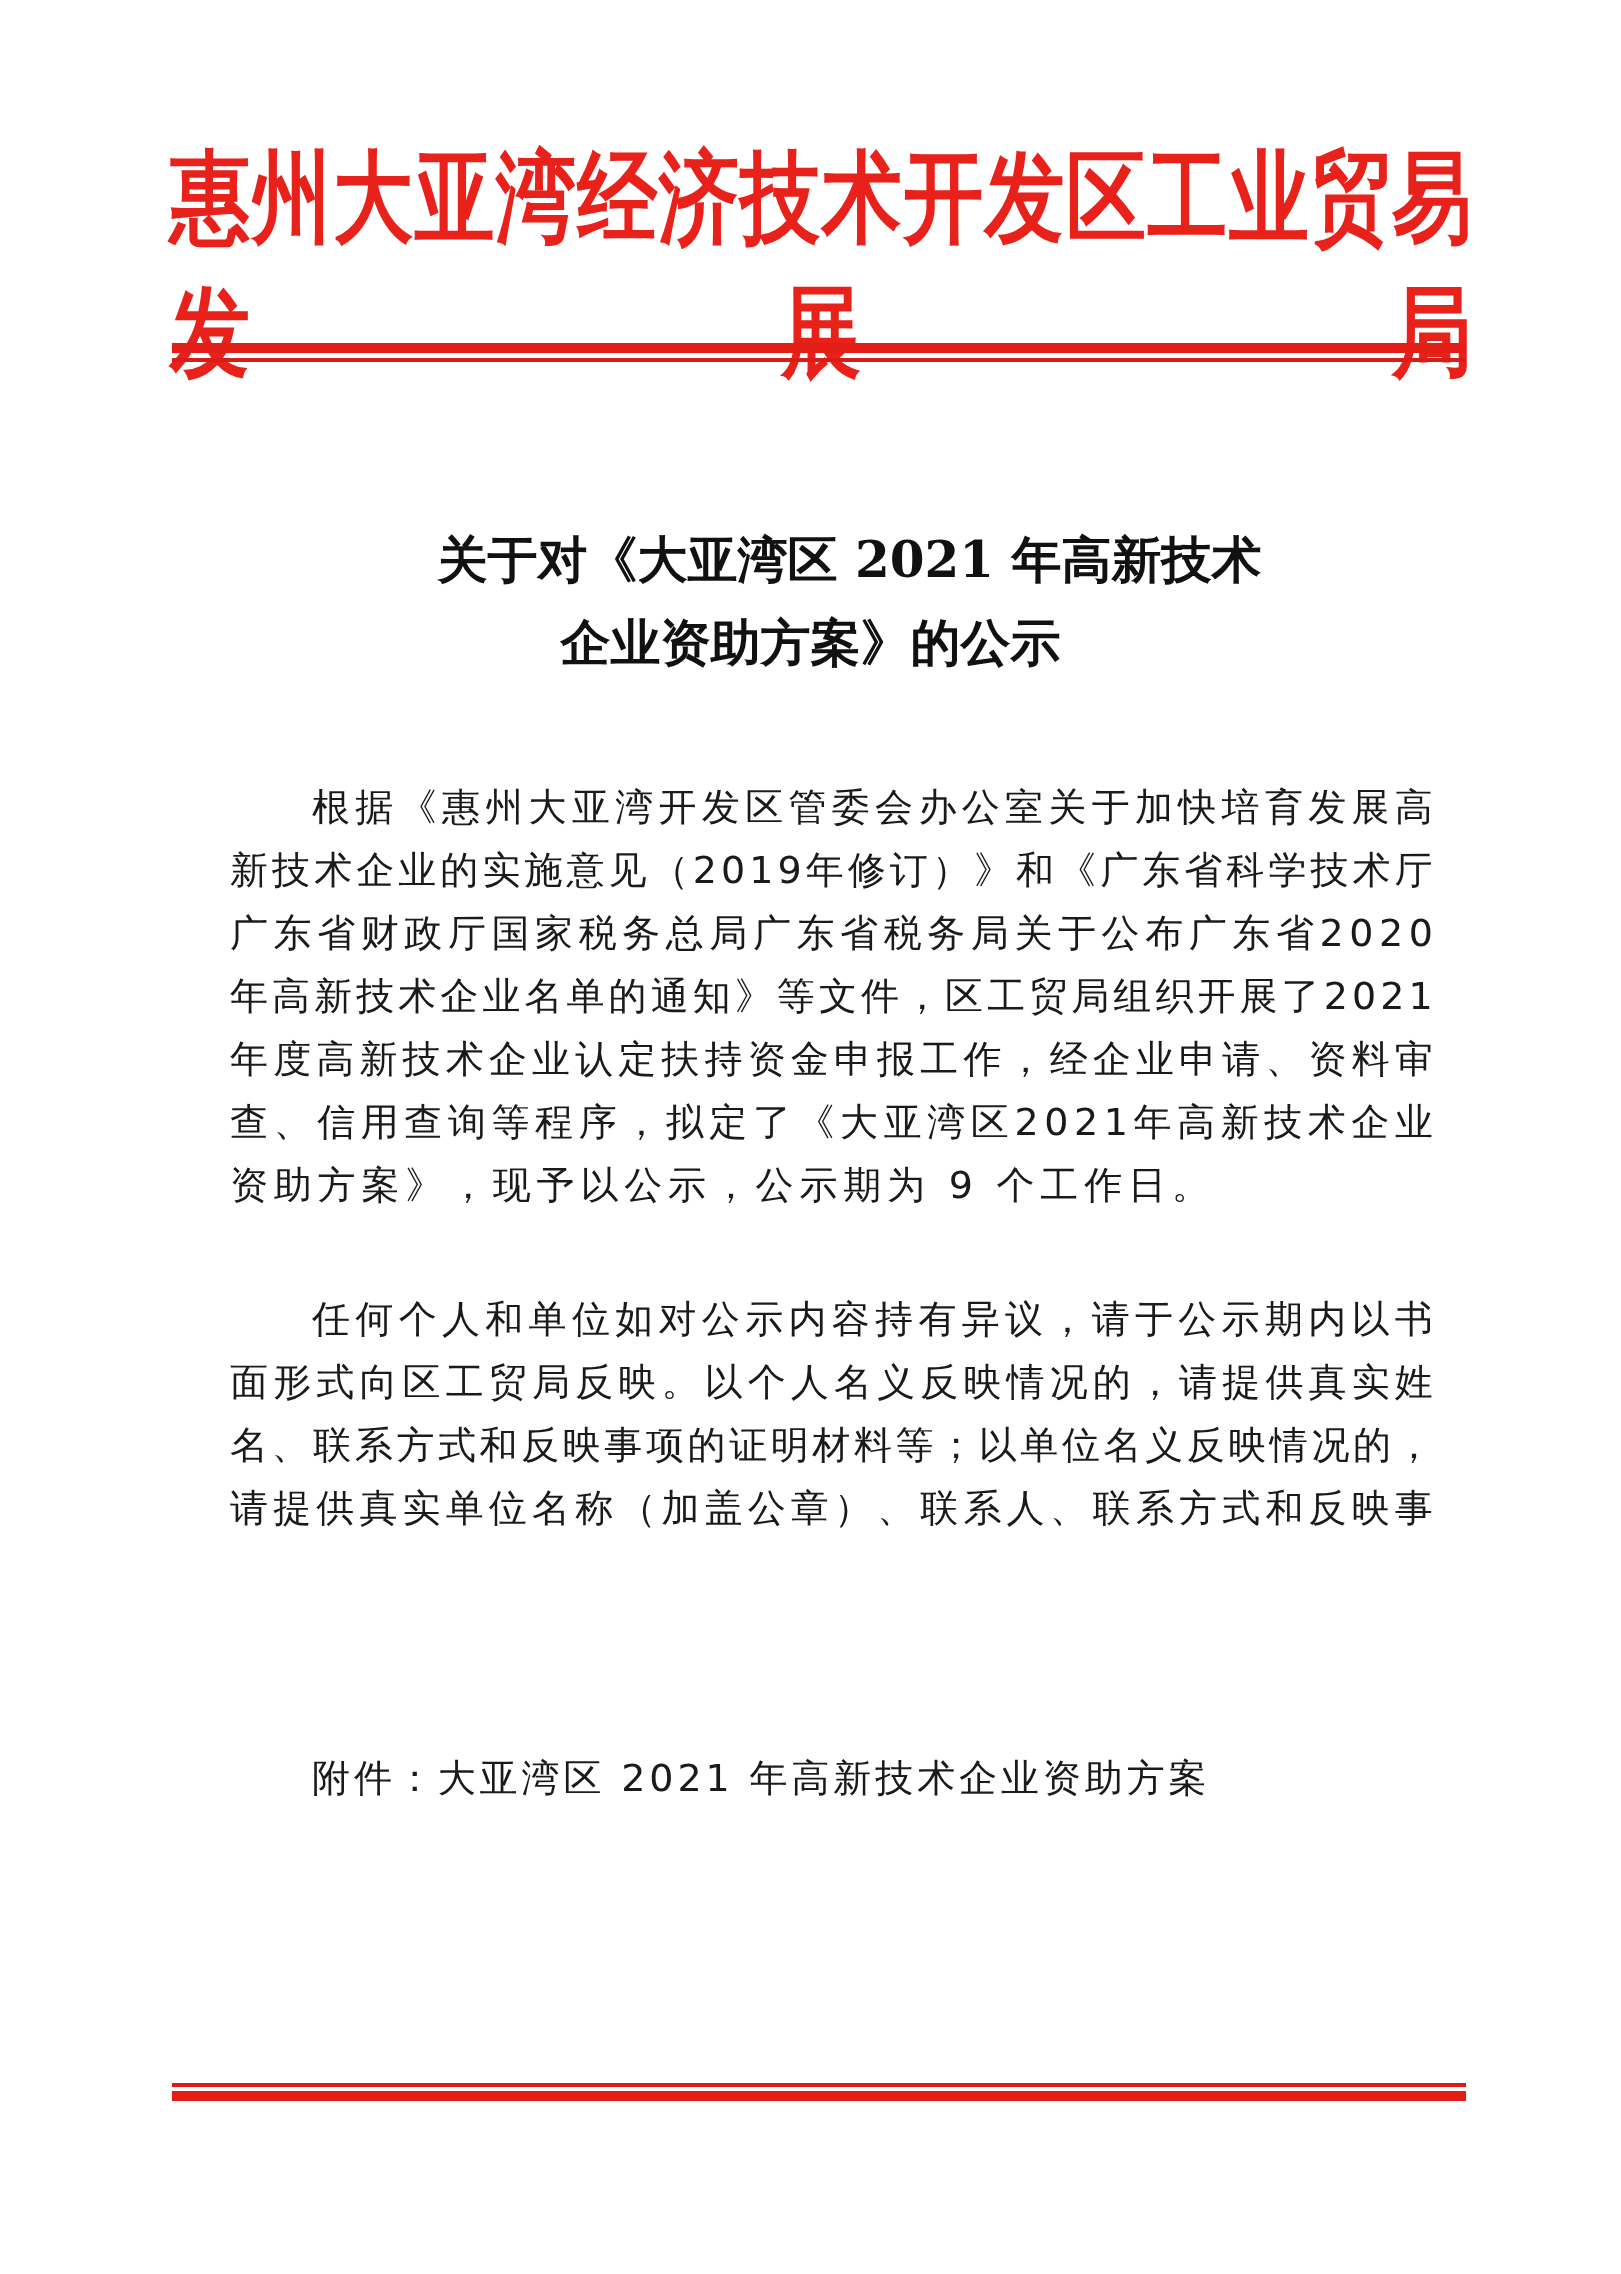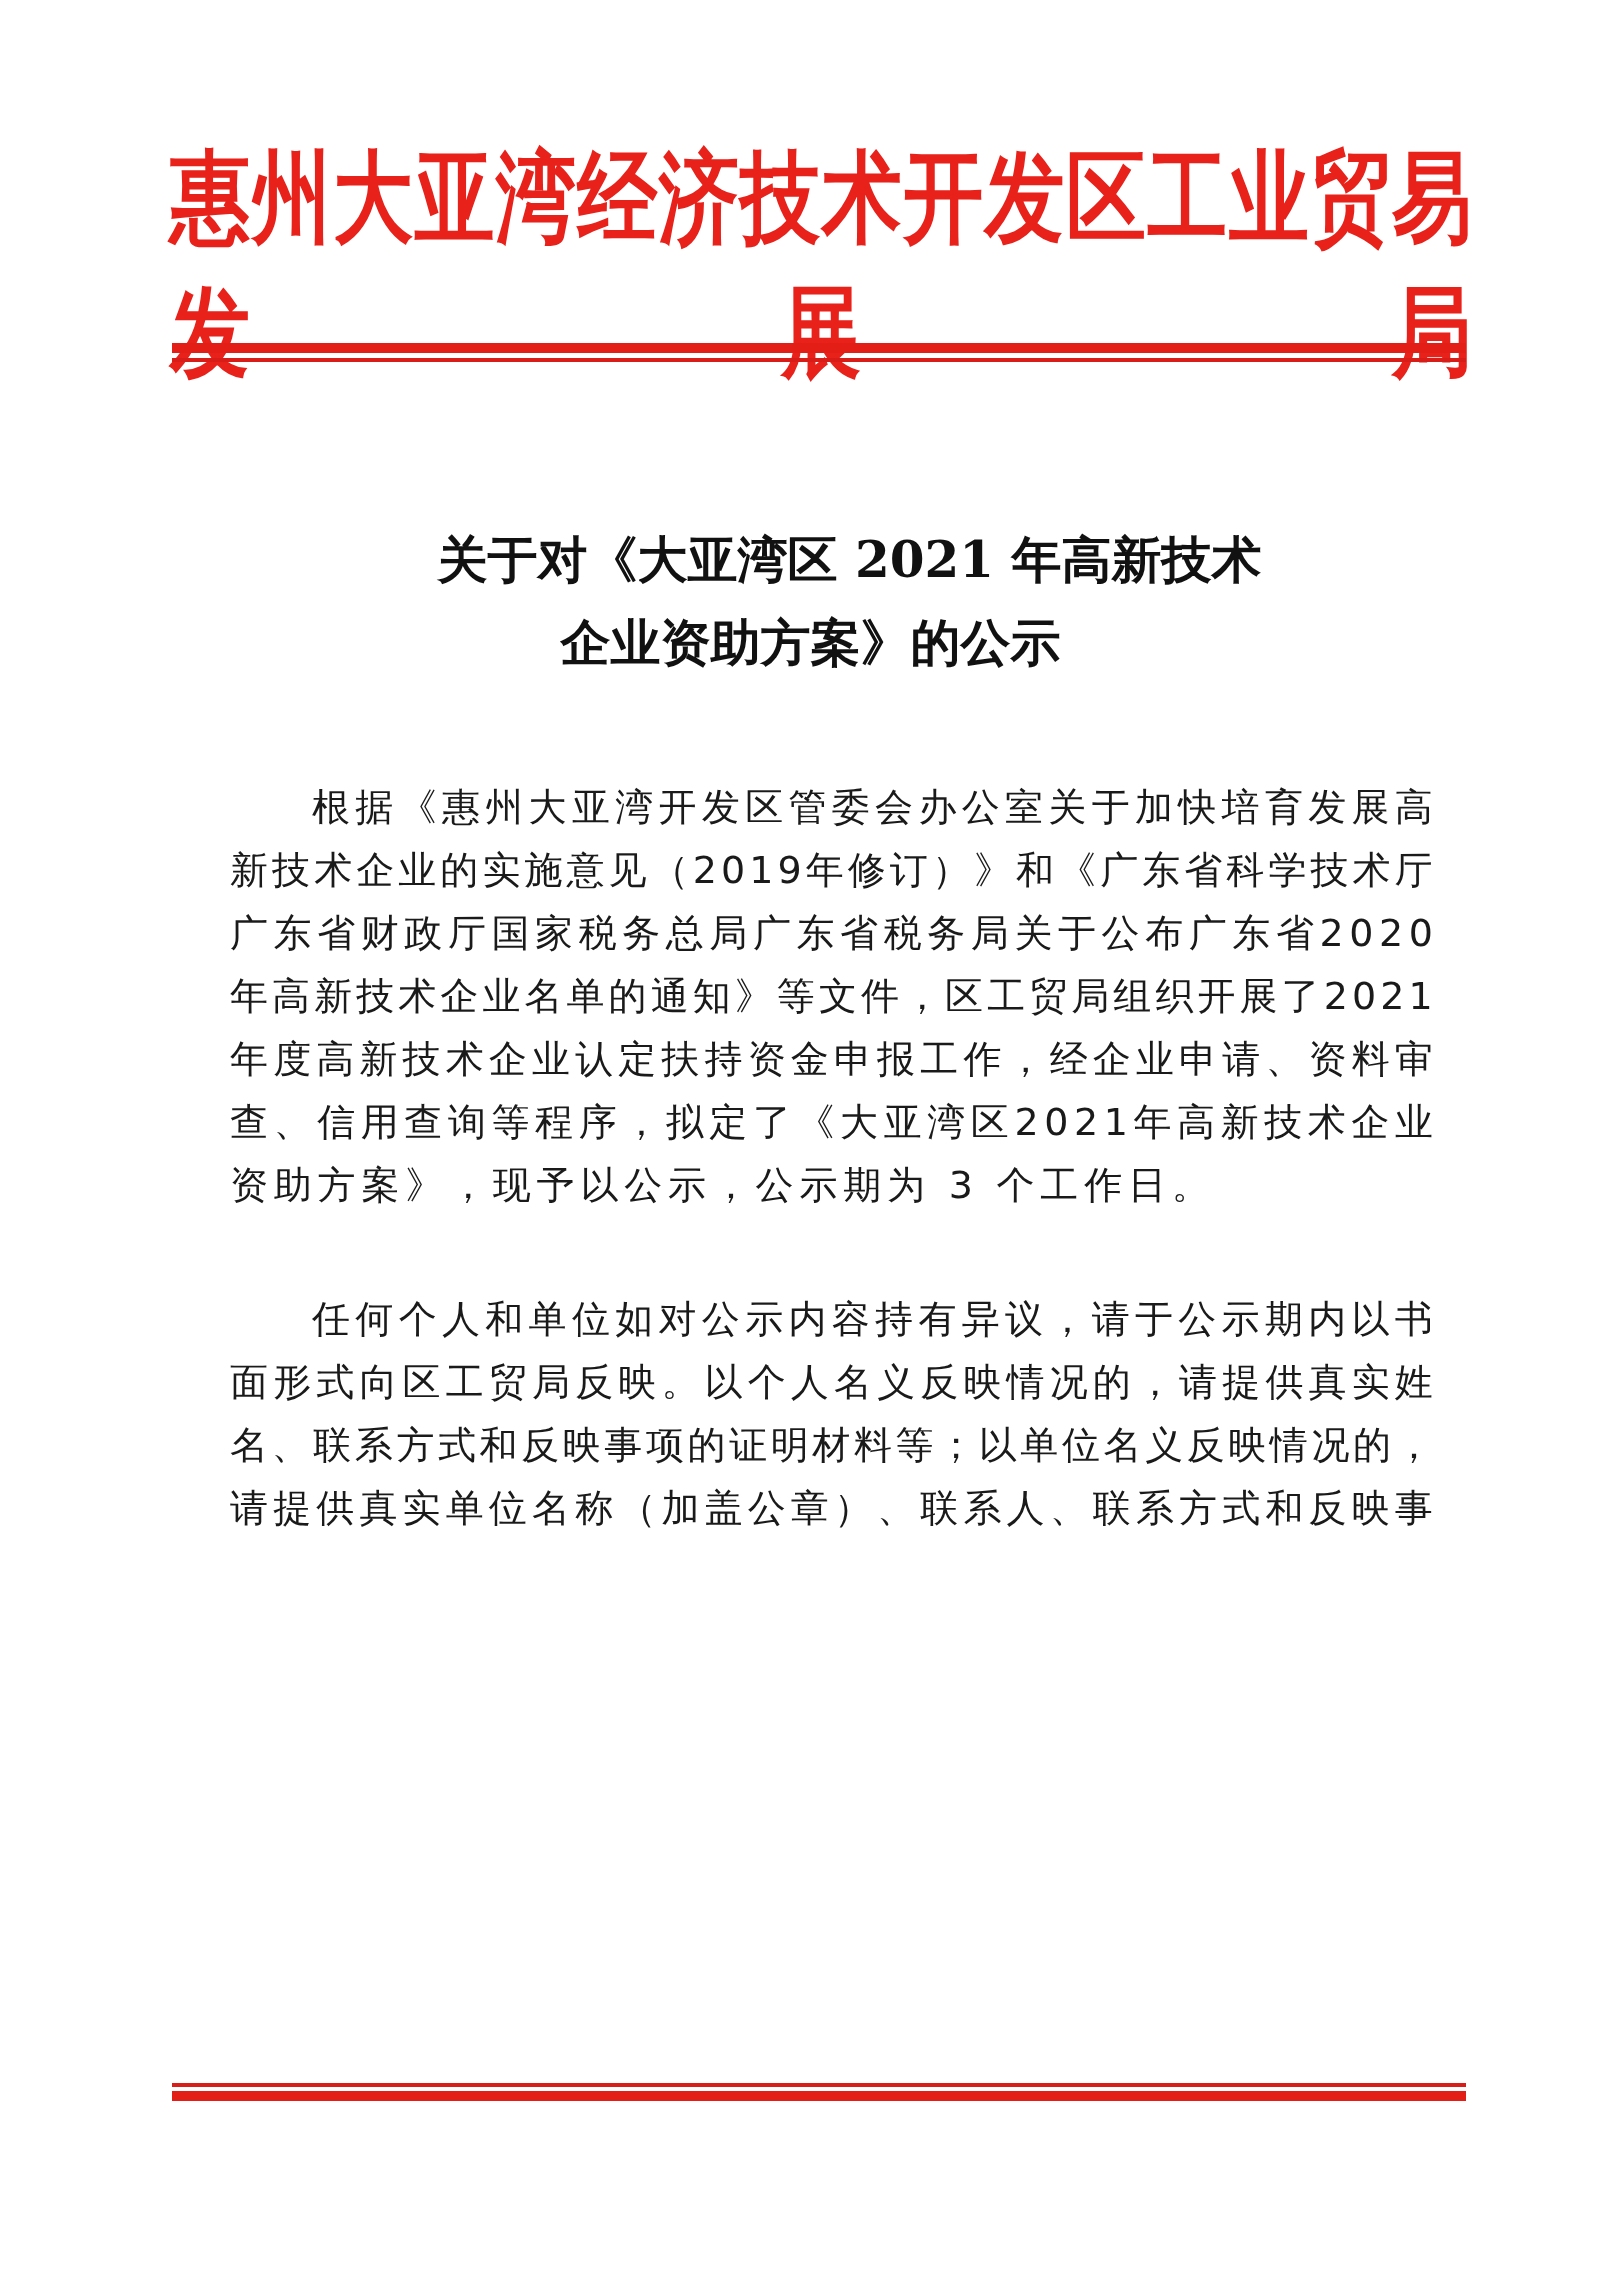--- a/index.html
+++ b/index.html
@@ -237,21 +237,21 @@
         <span>2</span>
         <span>1</span>
         <span>年</span>
         <span>高</span>
         <span>新</span>
         <span>技</span>
         <span>术</span>
         <span>企</span>
         <span>业</span>
       </div>
-    <div class="line last">资助方案》，现予以公示，公示期为 3 个工作日。</div>
+    <div class="line last">资助方案》，现予以公示，公示期为 9 个工作日。</div>
   </div>
 
   <div class="body-text" style="top: 1288px;">
     <div class="line indent">
         <span>任</span>
         <span>何</span>
         <span>个</span>
         <span>人</span>
         <span>和</span>
         <span>单</span>
@@ -362,17 +362,18 @@
         <span>系</span>
         <span>方</span>
         <span>式</span>
         <span>和</span>
         <span>反</span>
         <span>映</span>
         <span>事</span>
       </div>
   </div>
 
+  <div class="attachment">附件：大亚湾区 2021 年高新技术企业资助方案</div>
 
   <div class="rule thin-bottom"></div>
   <div class="rule thick-bottom"></div>
 </div>
 
 
 </body></html>

